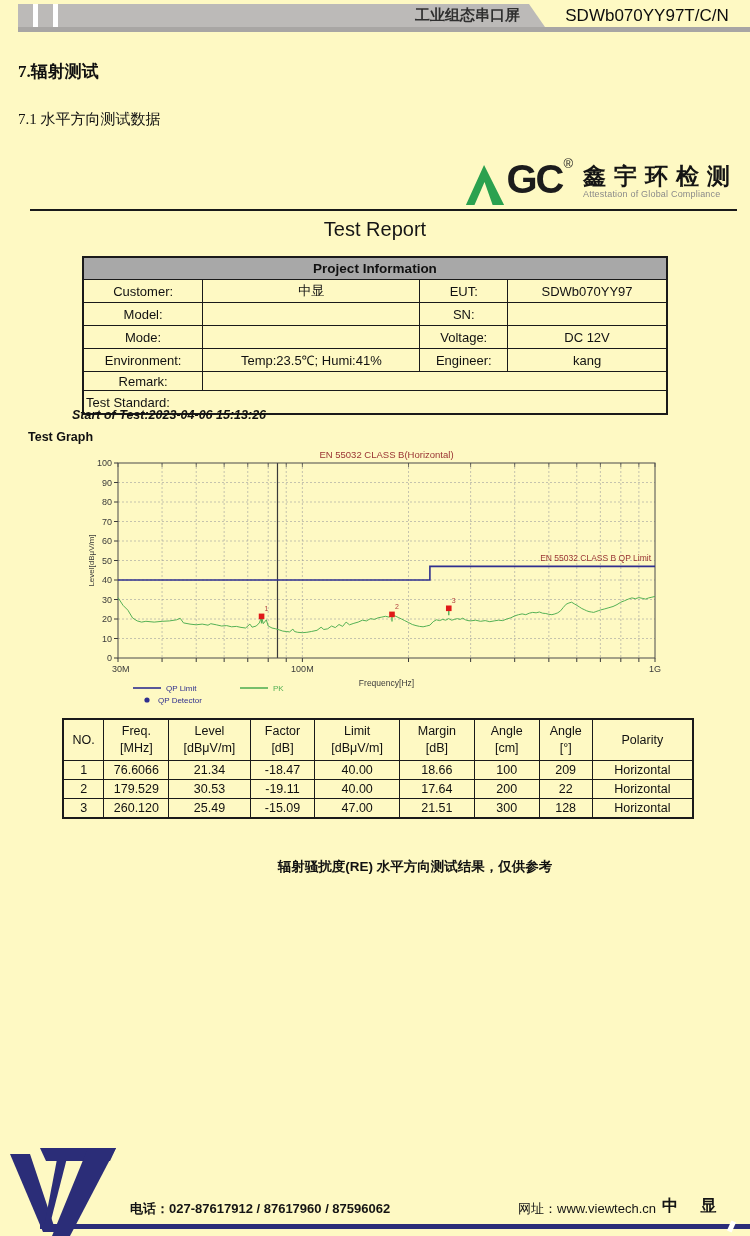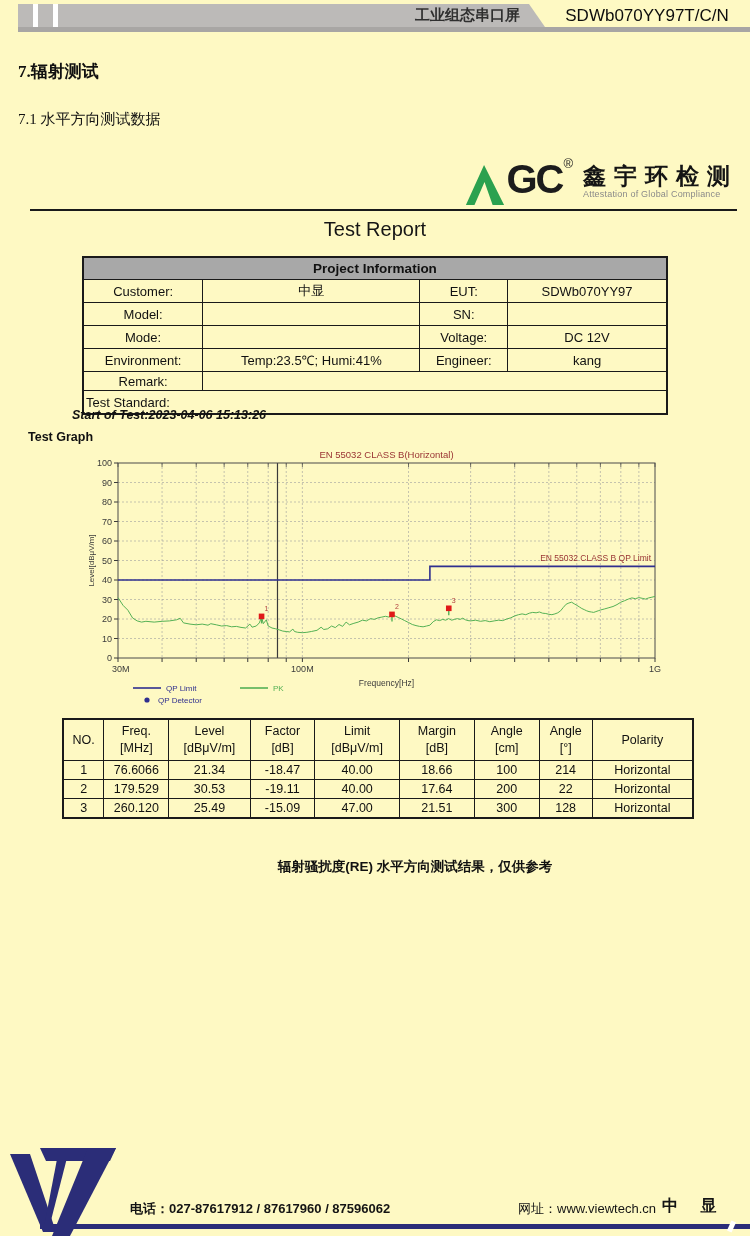--- a/index.html
+++ b/index.html
@@ -309,21 +309,21 @@
         </thead>
       <tbody id="susp-body">
           <tr>
             <td>1</td>
             <td>76.6066</td>
             <td>21.34</td>
             <td>-18.47</td>
             <td>40.00</td>
             <td>18.66</td>
             <td>100</td>
-            <td>214</td>
+            <td>209</td>
             <td>Horizontal</td>
           </tr>
           <tr>
             <td>2</td>
             <td>179.529</td>
             <td>30.53</td>
             <td>-19.11</td>
             <td>40.00</td>
             <td>17.64</td>
             <td>200</td>

